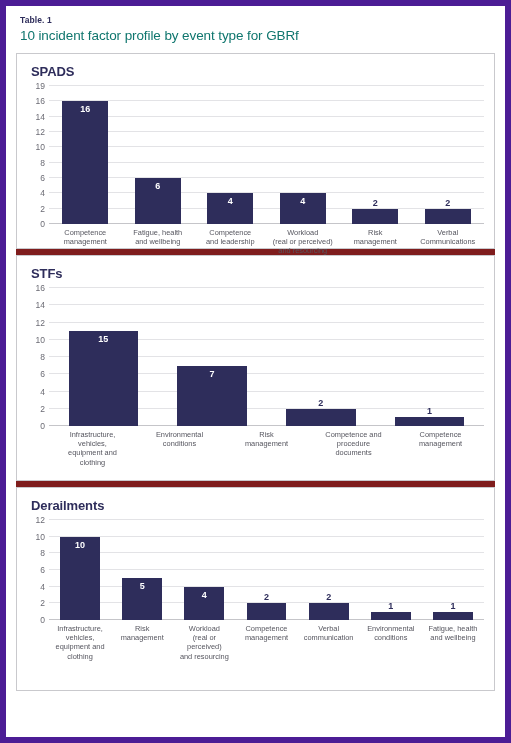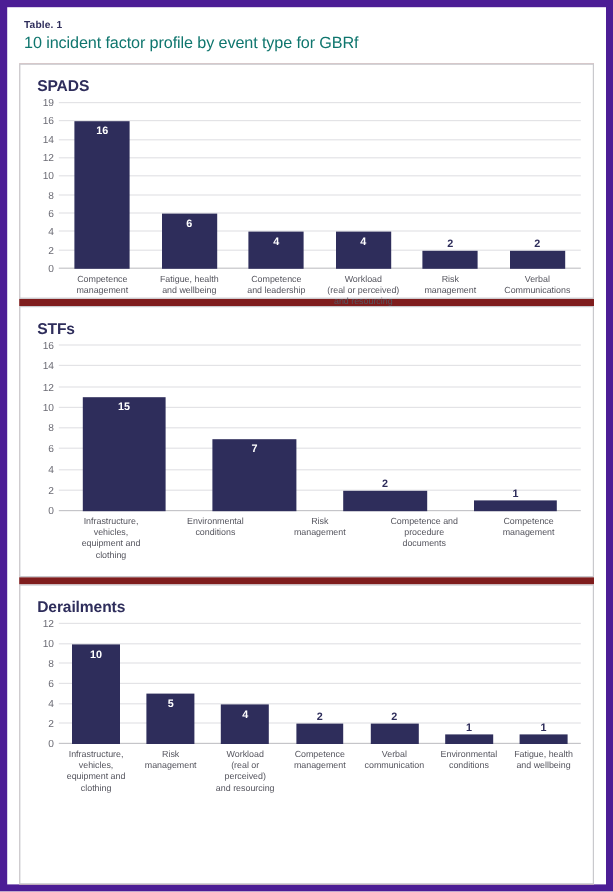--- a/index.html
+++ b/index.html
@@ -316,21 +316,21 @@
           <div class="x-label">Risk
 management</div>
           <div class="x-label">Competence and
 procedure
 documents</div>
           <div class="x-label">Competence
 management</div>
         </div>
     </div>
 
-    <div class="panel" style="height:250px;">
+    <div class="panel" style="height:204px;">
       <div class="panel-title">Derailments</div>
       <div class="chart" style="height:100px;">
         <div class="y-axis">
             <div class="y-tick" style="bottom: 0px; top: auto; transform: translateY(50%);">0</div>
             <div class="y-tick" style="bottom: 16.6667px; top: auto; transform: translateY(50%);">2</div>
             <div class="y-tick" style="bottom: 33.3333px; top: auto; transform: translateY(50%);">4</div>
             <div class="y-tick" style="bottom: 50px; top: auto; transform: translateY(50%);">6</div>
             <div class="y-tick" style="bottom: 66.6667px; top: auto; transform: translateY(50%);">8</div>
             <div class="y-tick" style="bottom: 83.3333px; top: auto; transform: translateY(50%);">10</div>
             <div class="y-tick" style="bottom: 100px; top: auto; transform: translateY(50%);">12</div>

